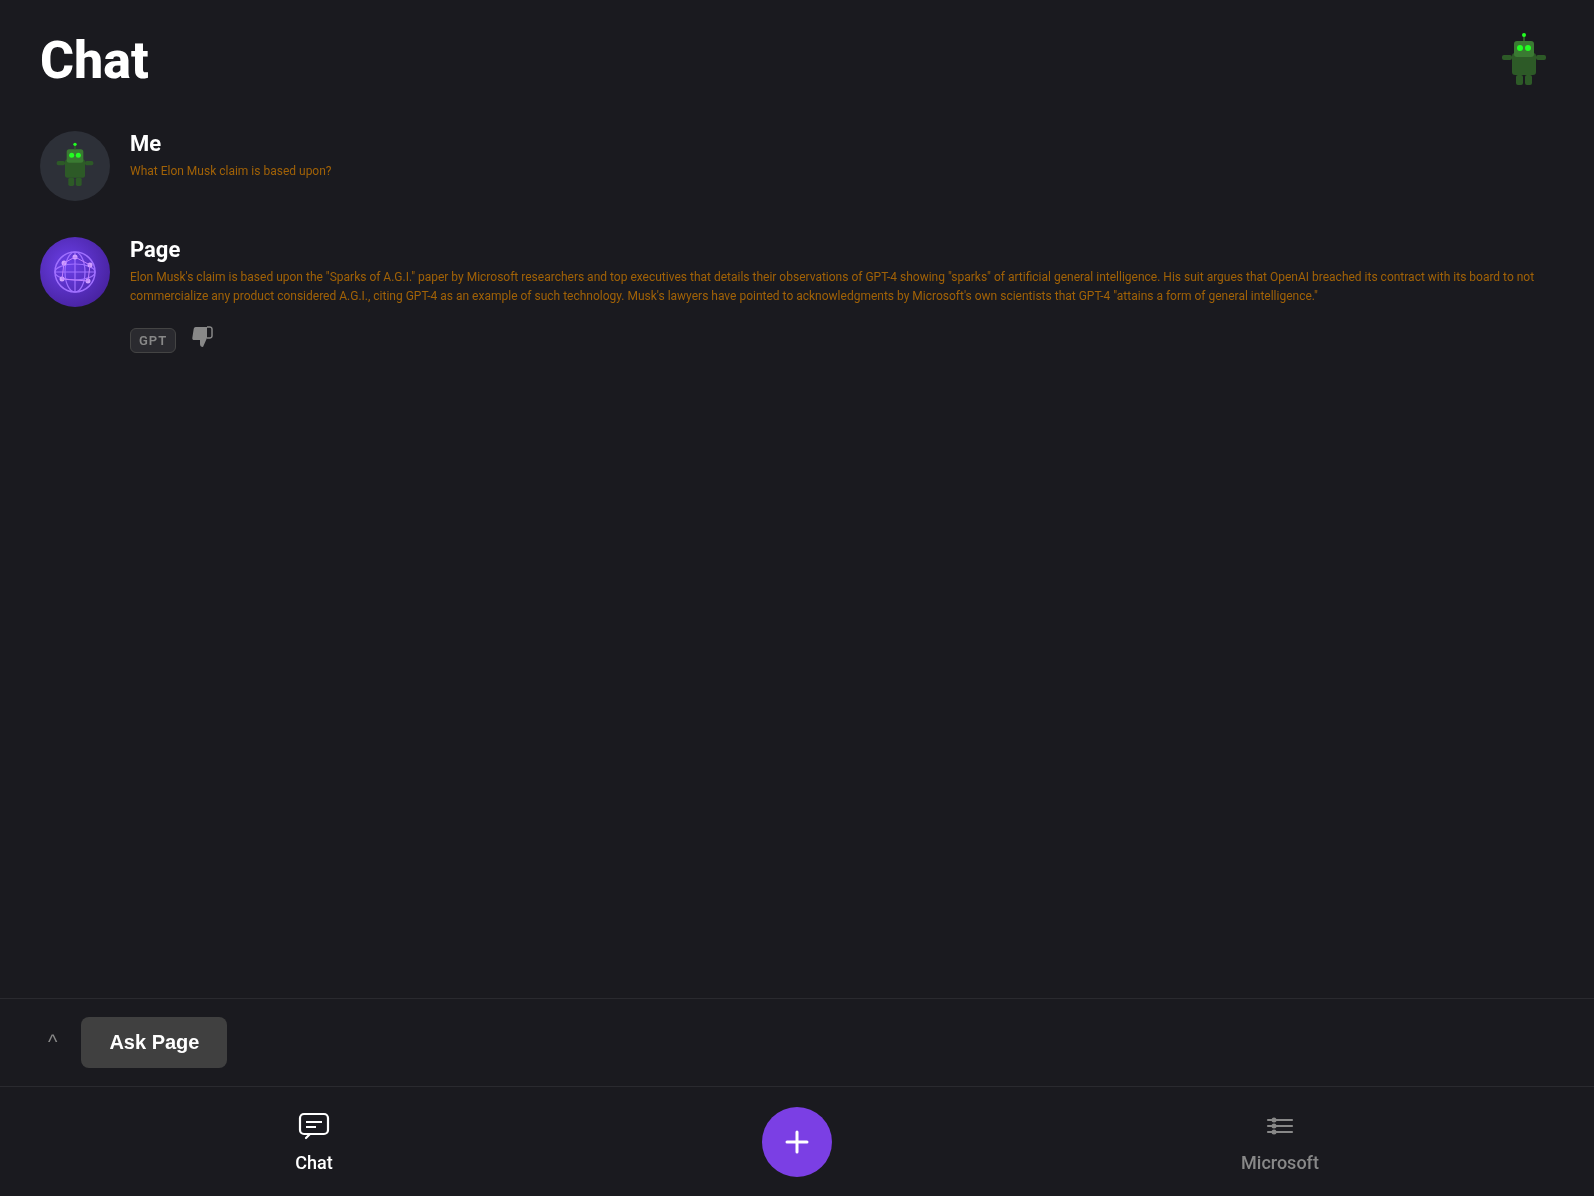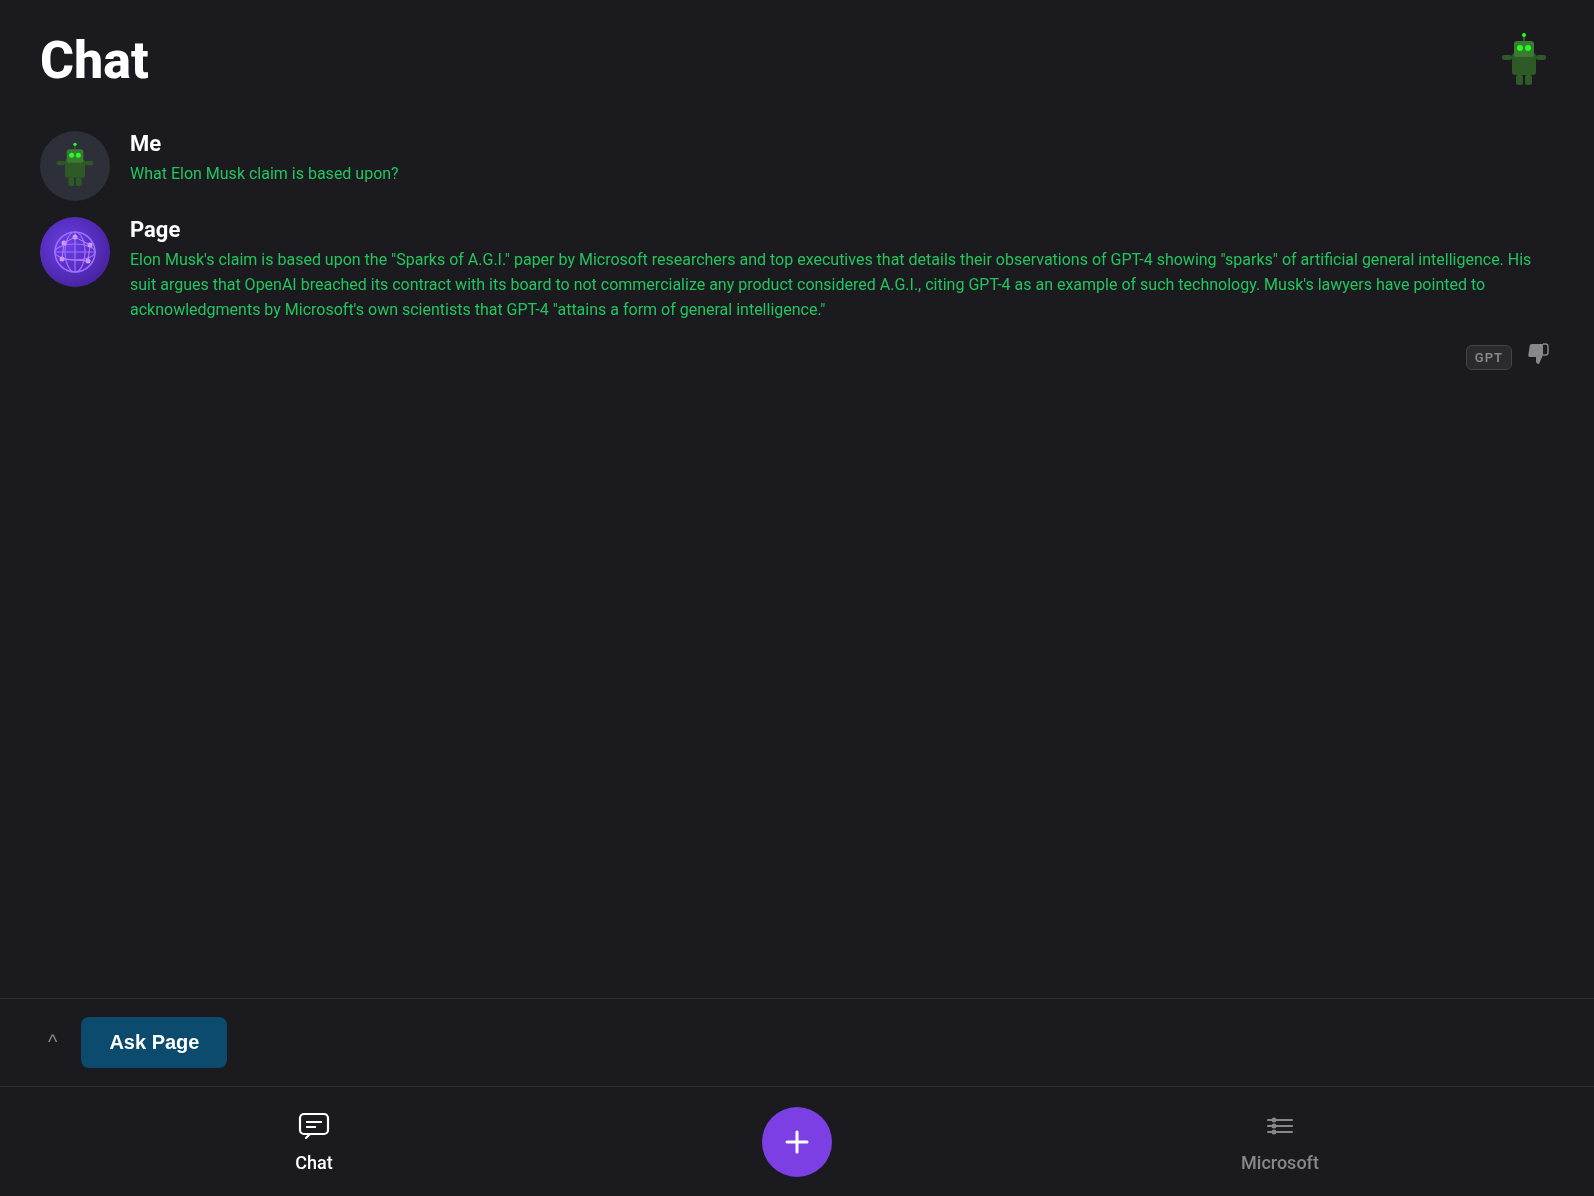--- a/index.html
+++ b/index.html
@@ -38,21 +38,21 @@
       height: 60px;
     }
 
     
     .chat-area {
       flex: 1;
       padding: 20px 40px;
       overflow-y: auto;
       display: flex;
       flex-direction: column;
-      gap: 16px;
+      gap: 36px;
     }
 
     .message {
       display: flex;
       gap: 20px;
       align-items: flex-start;
     }
 
     .message-content {
       display: flex;
@@ -61,29 +61,28 @@
       flex: 1;
     }
 
     .message-name {
       font-size: 22px;
       font-weight: 700;
       color: #ffffff;
     }
 
     .message-text {
-      font-size: 16px;
+      font-size: 12px;
       line-height: 1.55;
-      color: #22c55e;
+      color: #a16207;
     }
 
     .message-actions {
       display: flex;
       align-items: center;
-      justify-content: flex-end;
       gap: 10px;
       margin-top: 10px;
     }
 
     .gpt-badge {
       background-color: #2a2a2f;
       border: 1px solid #444;
       border-radius: 6px;
       padding: 4px 8px;
       font-size: 13px;
@@ -124,21 +123,21 @@
       flex: 1;
       background: transparent;
       border: none;
       outline: none;
       font-size: 20px;
       color: #666;
       caret-color: #ffffff;
     }
 
     .ask-page-btn {
-      background-color: #0c4a6e;
+      background-color: #404040;
       color: #ffffff;
       border: none;
       border-radius: 8px;
       padding: 14px 28px;
       font-size: 20px;
       font-weight: 700;
       cursor: pointer;
       white-space: nowrap;
     }
 

